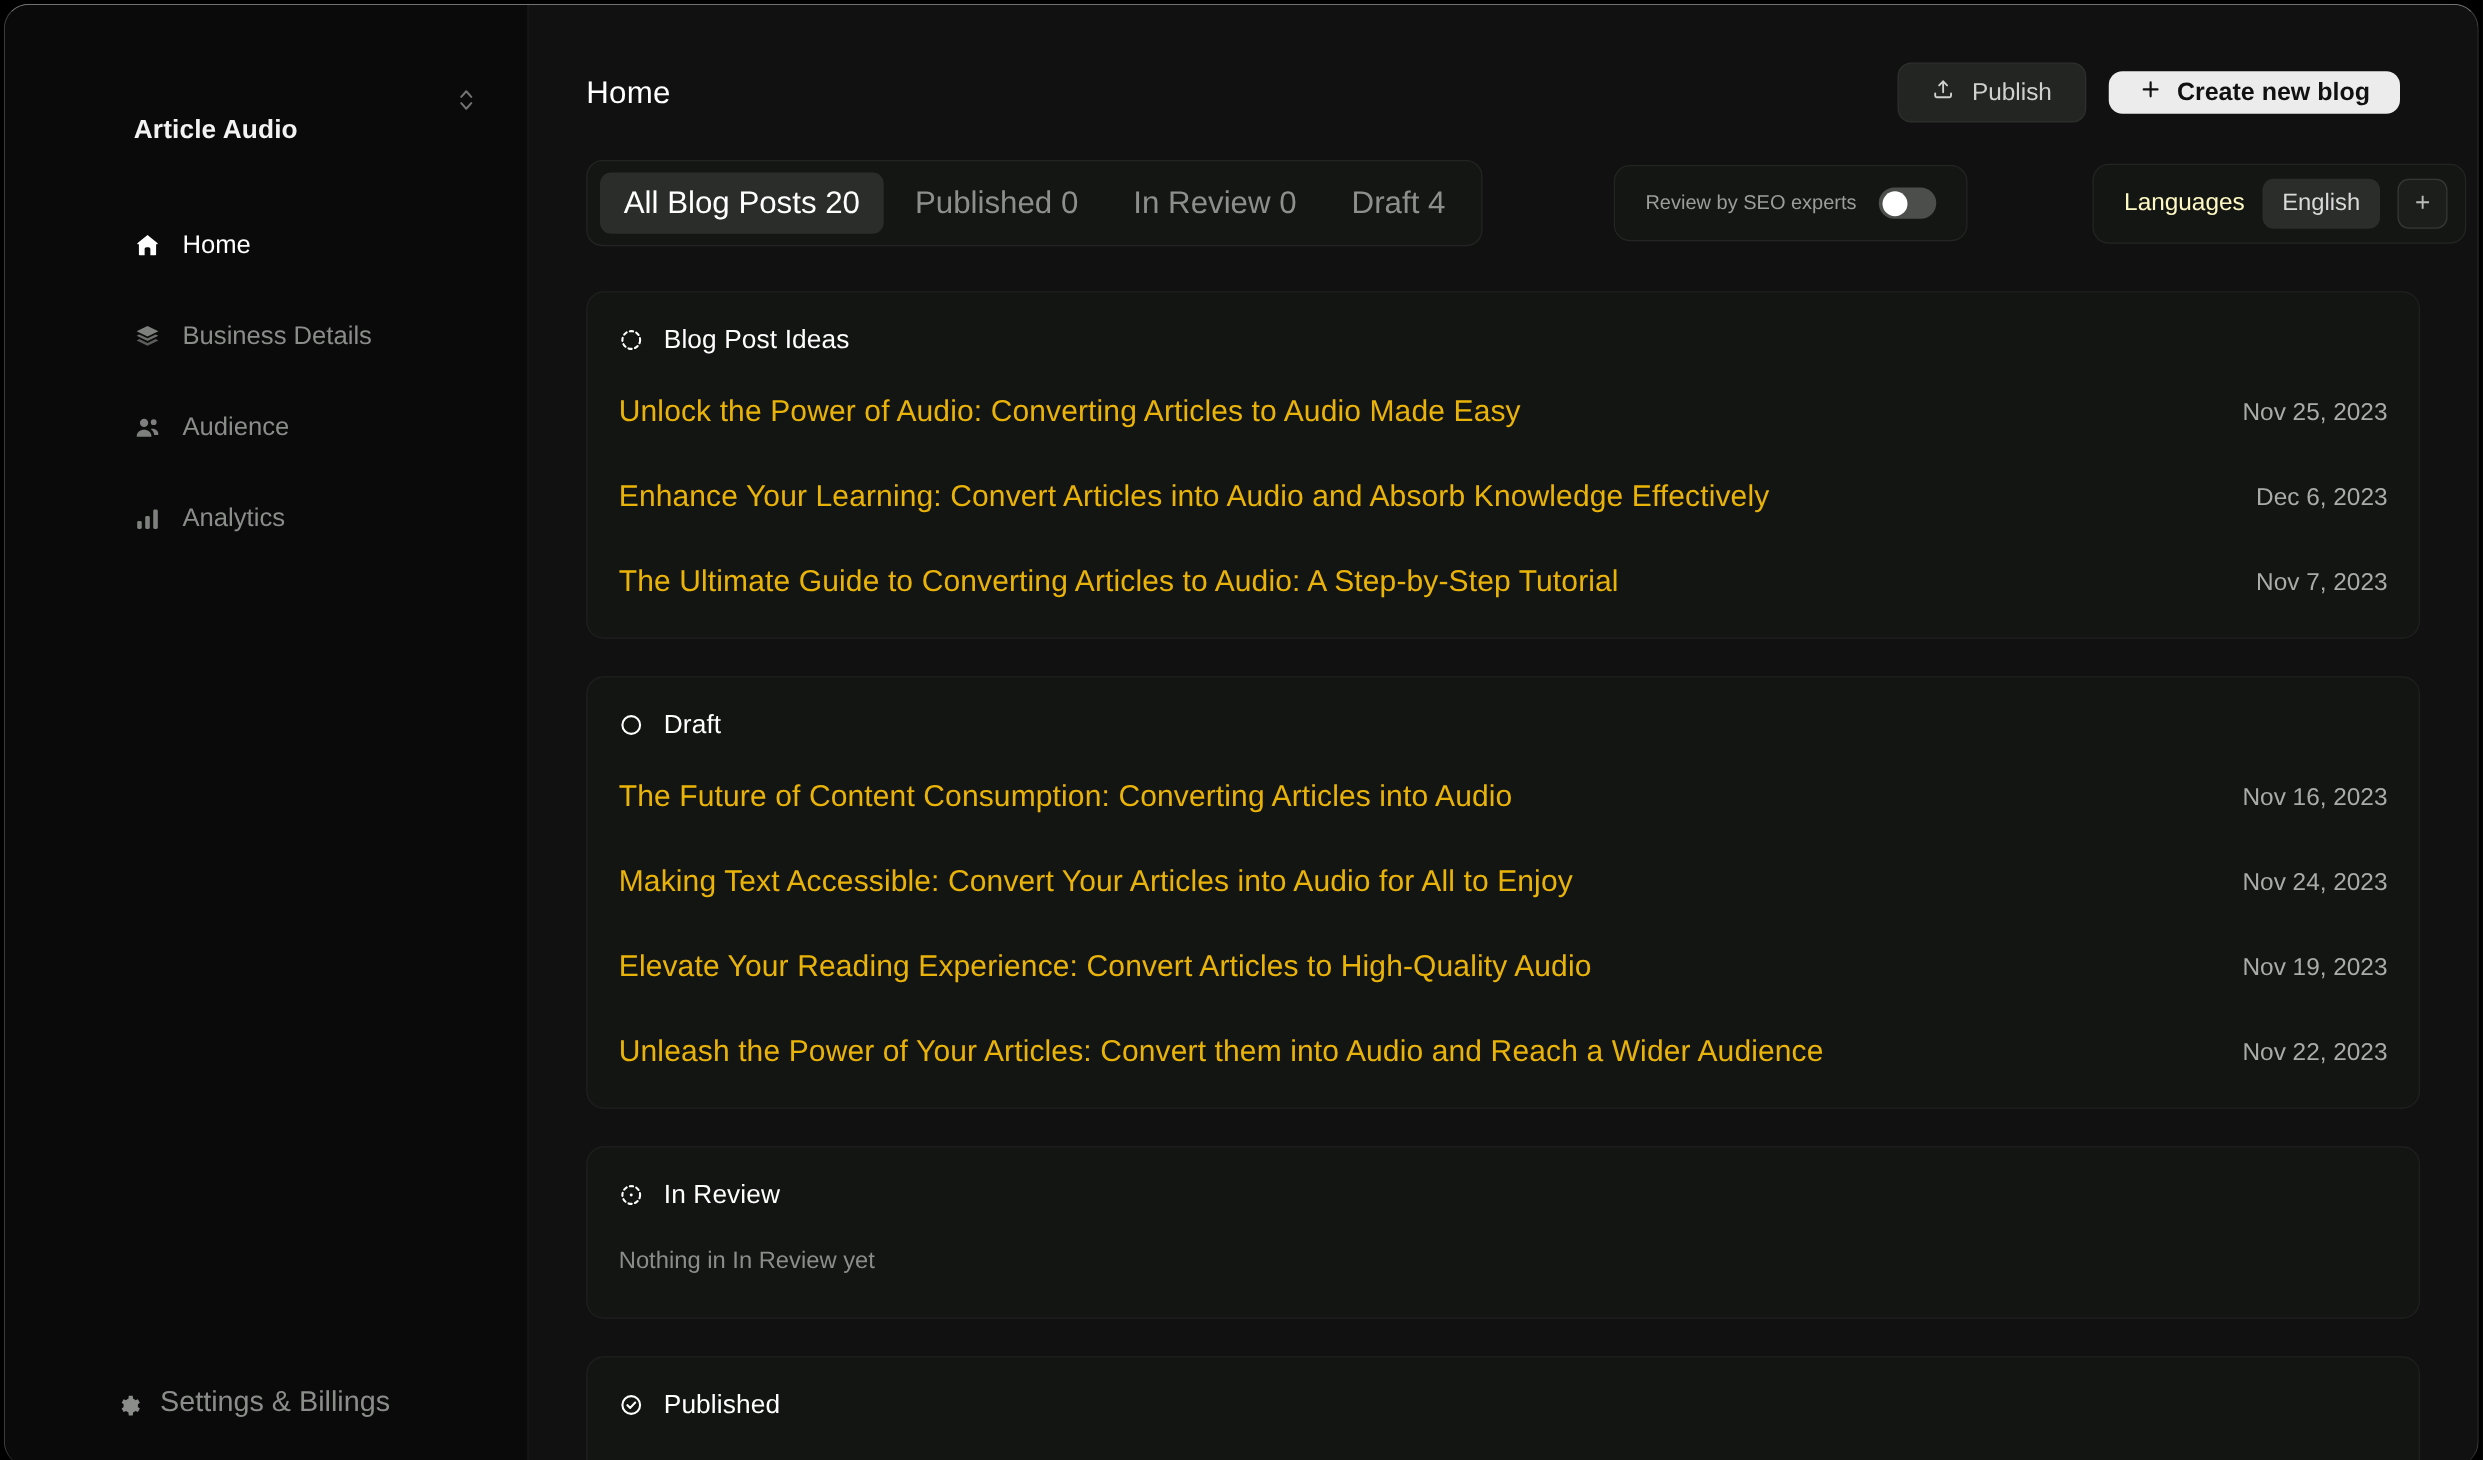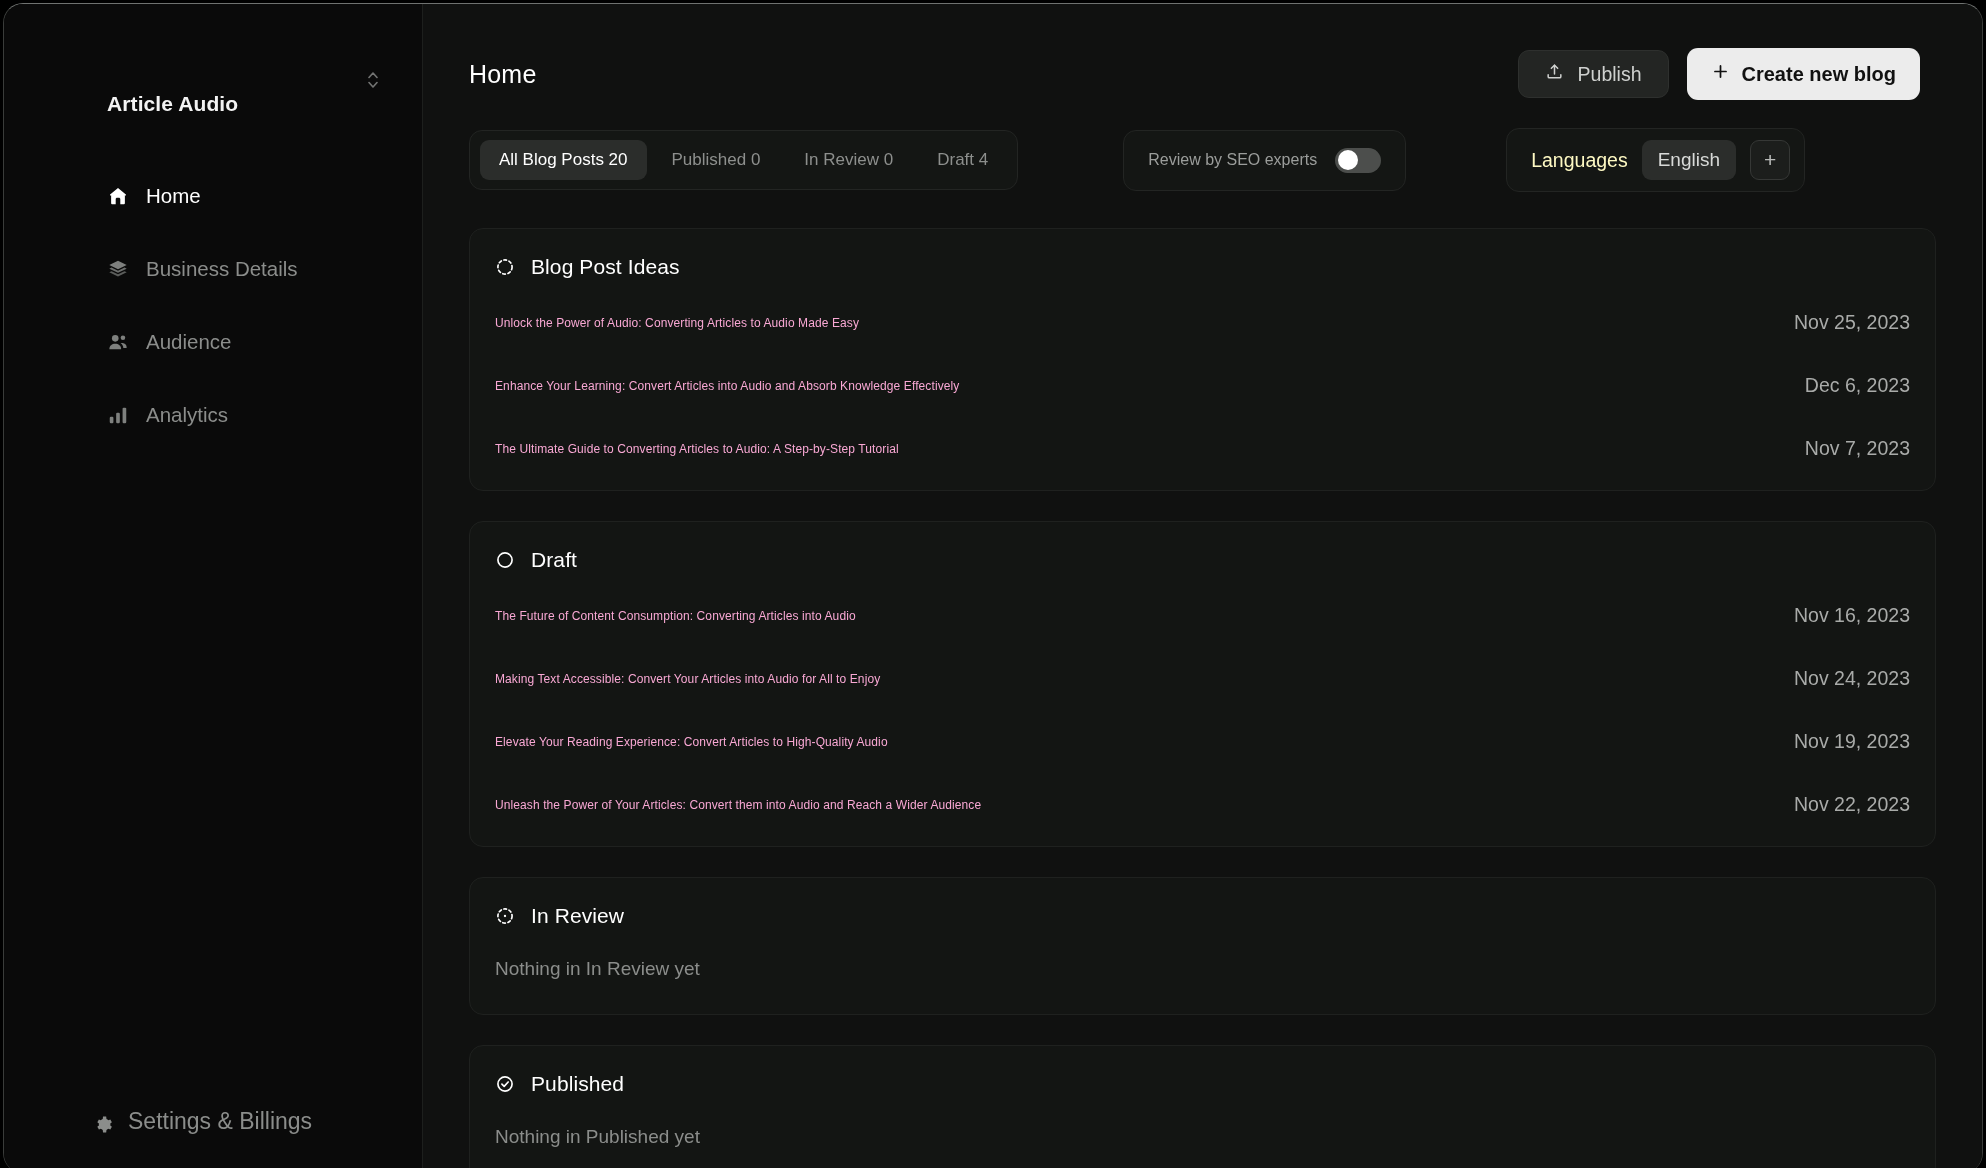--- a/index.html
+++ b/index.html
@@ -129,21 +129,21 @@
     border: 1px solid #2e302e;
     border-radius: 11px;
     color: #cfd1cf;
     font-size: 19.5px;
     cursor: pointer;
   }
   .btn-create {
     display: flex;
     align-items: center;
     gap: 12px;
-    height: 52px;
+    height: 34px;
     padding: 0 24px;
     background: #ececec;
     border-radius: 11px;
     color: #111111;
     font-size: 20px;
     font-weight: bold;
     cursor: pointer;
   }
 
   
@@ -159,21 +159,21 @@
     gap: 6px;
     background: #141614;
     border: 1px solid #232523;
     border-radius: 13px;
     padding: 9px 10px;
   }
   .tab {
     padding: 10px 19px;
     border-radius: 9px;
     color: #8d8f8d;
-    font-size: 17px;
+    font-size: 25px;
     white-space: nowrap;
     cursor: pointer;
   }
   .tab.active {
     background: #2b2d2b;
     color: #ffffff;
   }
 
   .seo-box {
     margin-left: 105px;
@@ -263,22 +263,22 @@
   .status-icon { width: 22px; height: 22px; flex: 0 0 22px; display:flex; align-items:center; justify-content:center; }
 
   .row {
     display: flex;
     align-items: center;
     justify-content: space-between;
     padding: 20px 1px 20px 1px;
     cursor: pointer;
   }
   .row-title {
-    color: #f9a8d4;
-    font-size: 12px;
+    color: #eab308;
+    font-size: 24px;
     letter-spacing: .1px;
   }
   .row-date {
     color: #a9aba9;
     font-size: 19.5px;
     white-space: nowrap;
   }
   .empty-text {
     color: #8b8d8b;
     font-size: 19px;

